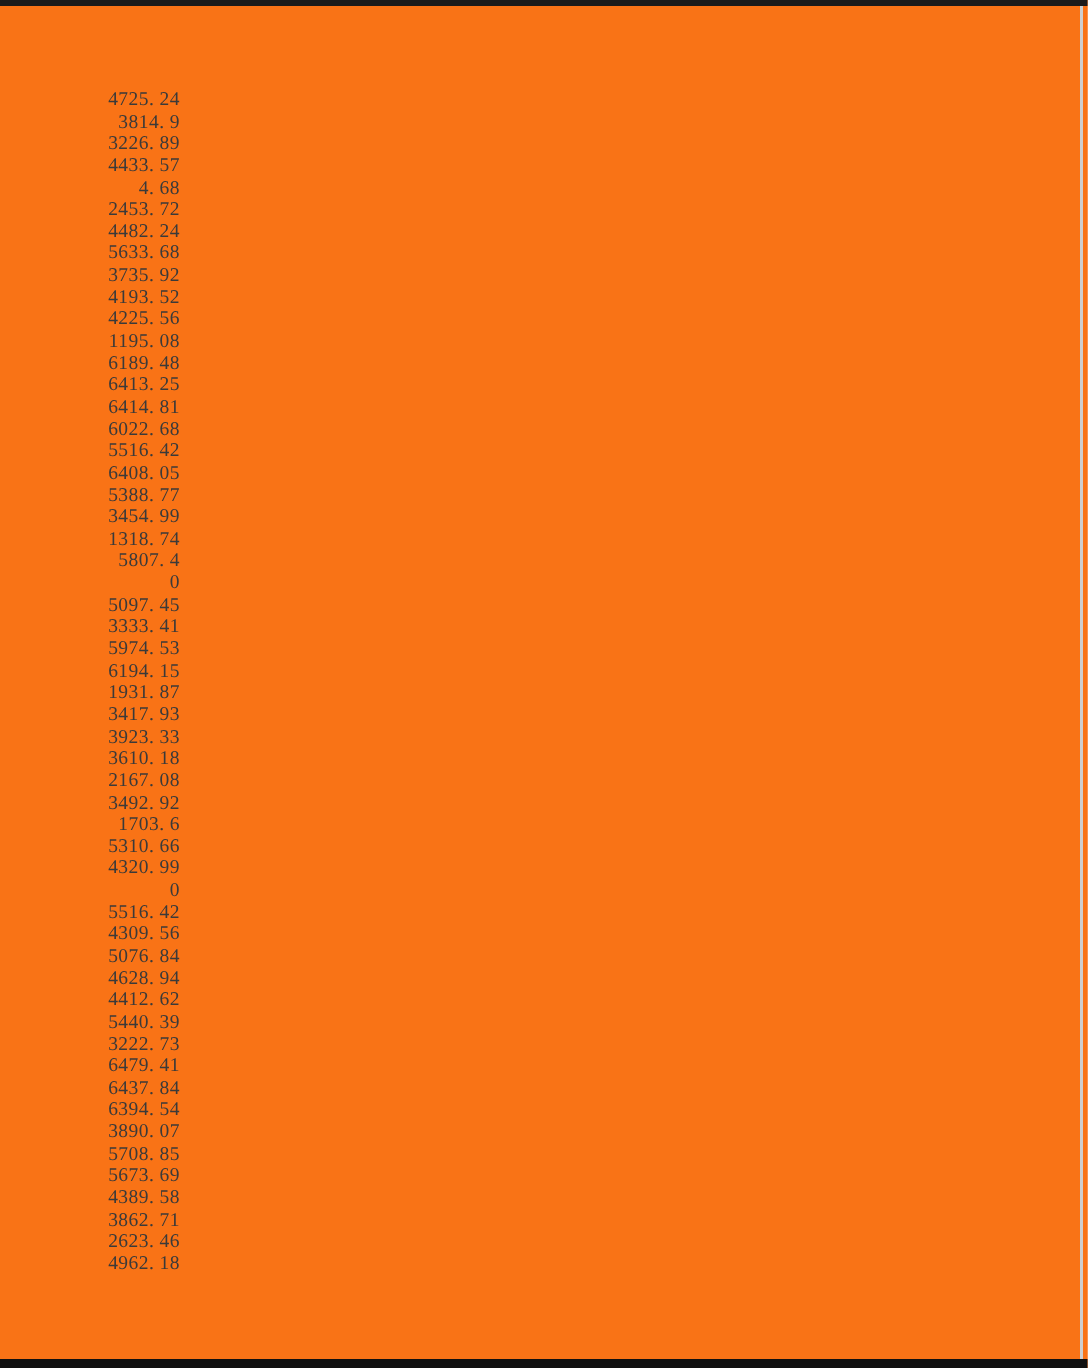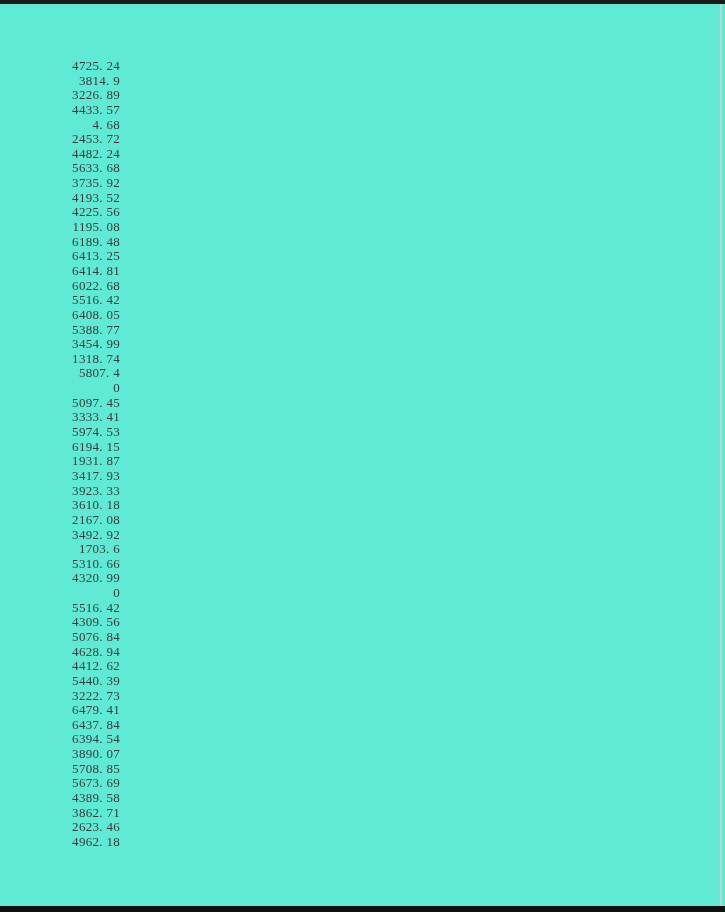--- a/index.html
+++ b/index.html
@@ -13,21 +13,21 @@
     overflow: hidden;
     font-family: "Liberation Serif", "DejaVu Serif", serif;
     position: relative;
   }
   .page {
     position: absolute;
     top: 0;
     left: 0;
     width: 725px;
     height: 912px;
-    background: #5eead4;
+    background: #f97316;
   }
   .top-bar {
     position: absolute;
     top: 0;
     left: 0;
     width: 100%;
     height: 4px;
     background: #1b1b1b;
   }
   .bottom-bar {

